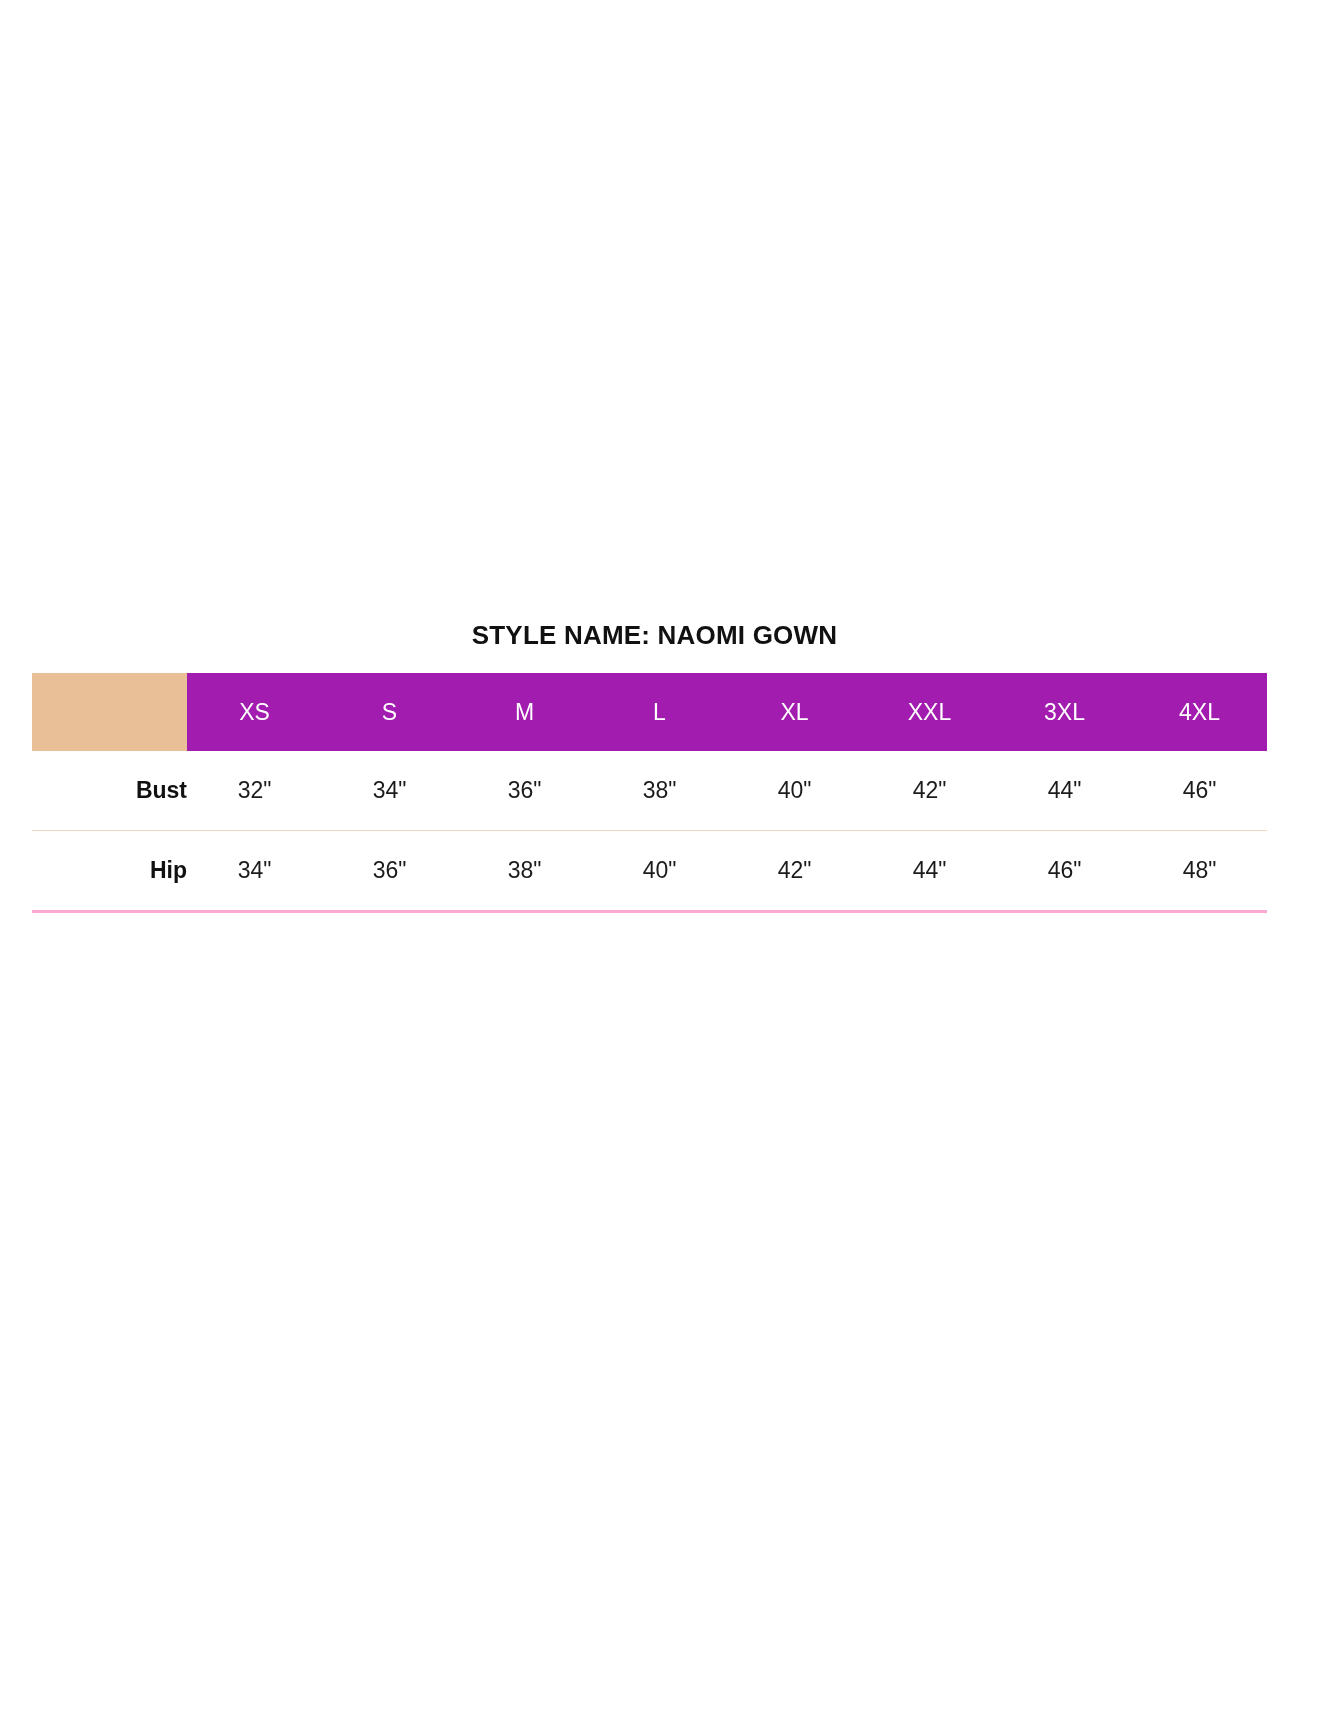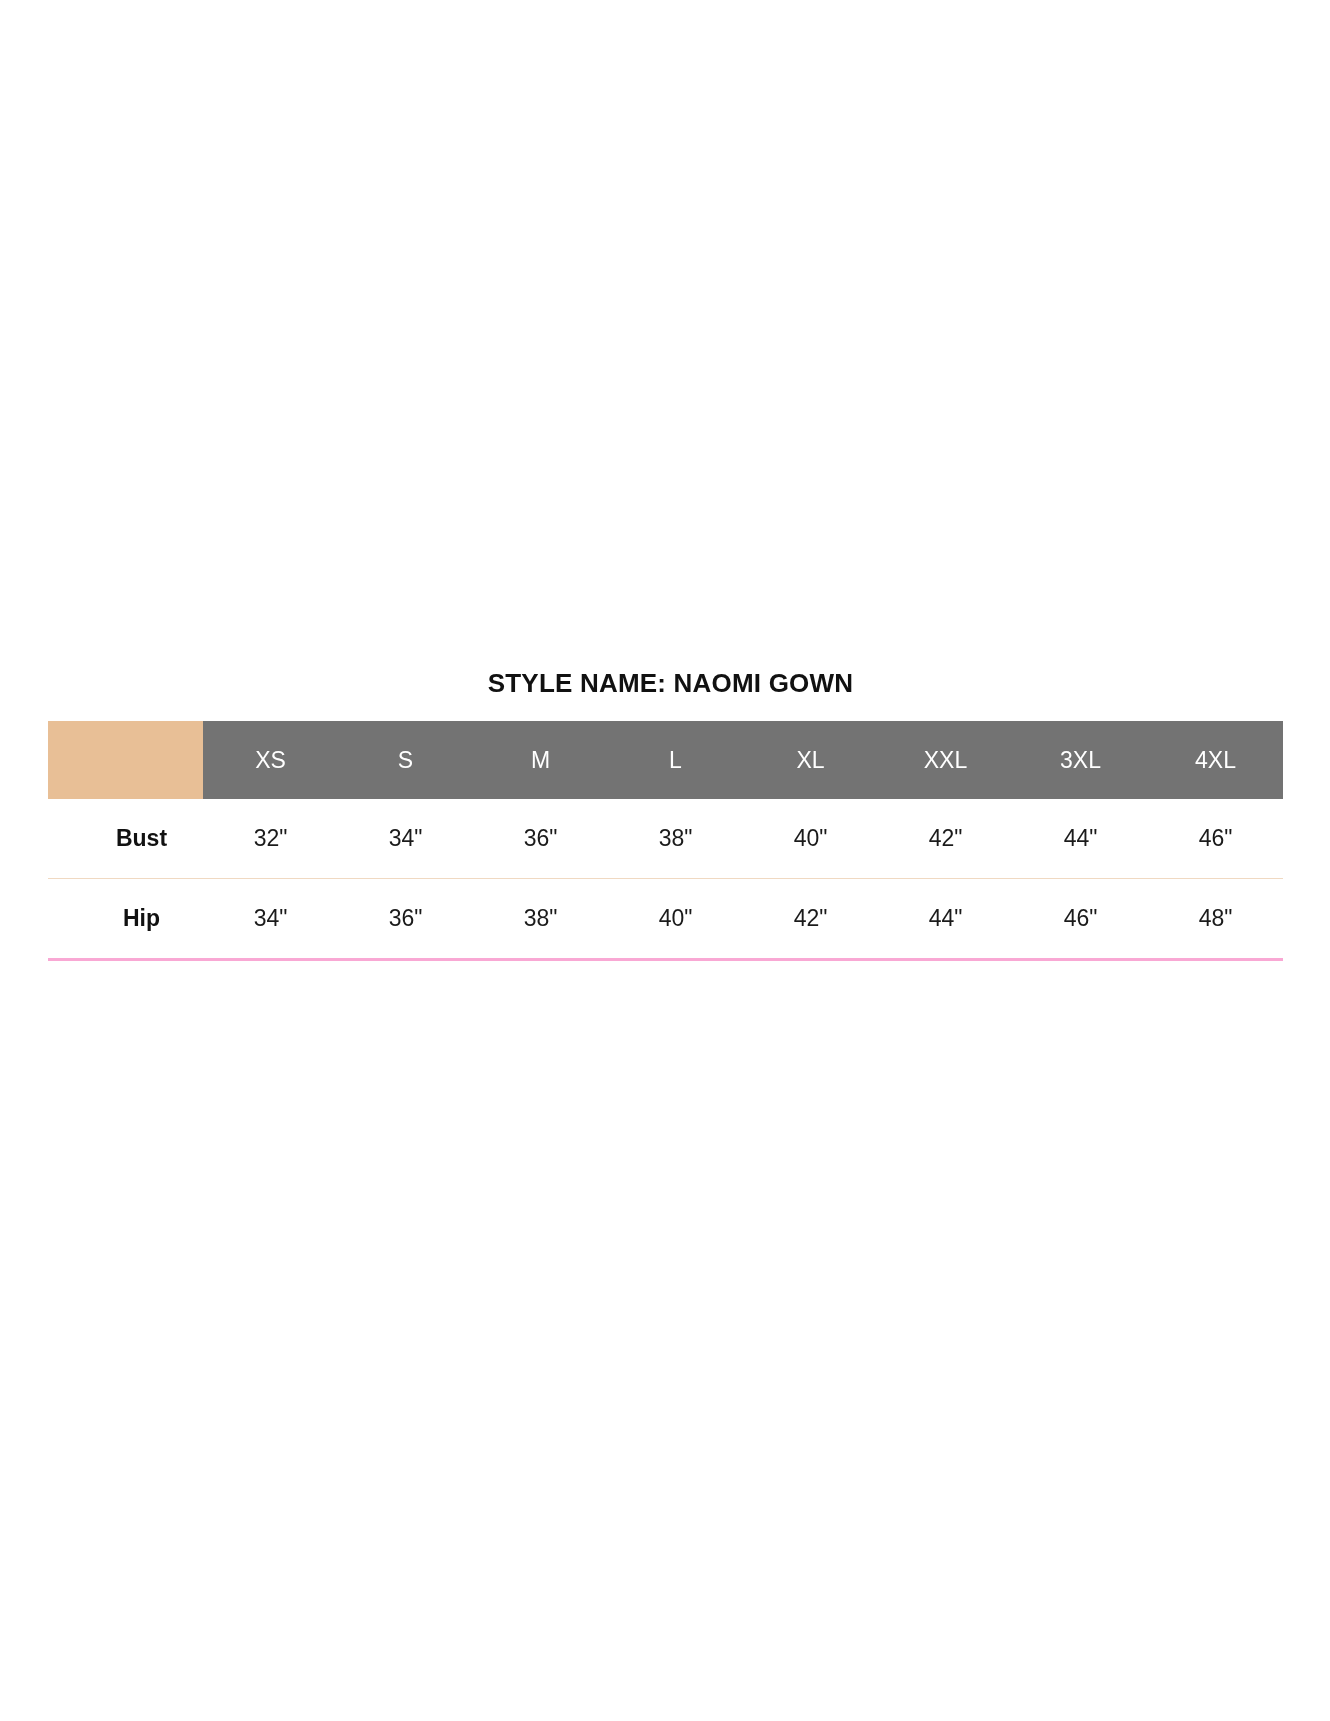--- a/index.html
+++ b/index.html
@@ -17,24 +17,23 @@
   .sheet {
     position: absolute;
     left: 0;
     top: 0;
     width: 1330px;
     height: 1721px;
     background: #ffffff;
   }
   .chart-wrap {
     position: absolute;
-    left: 48px;
+    left: 32px;
     top: 620px;
     width: 1235px;
-    margin-top: 48px;
   }
   .title {
     text-align: center;
     font-size: 26px;
     font-weight: bold;
     color: #111111;
     letter-spacing: 0.2px;
     margin: 0 0 22px 0;
     padding-left: 10px;
   }
@@ -42,21 +41,21 @@
     border-collapse: collapse;
     width: 1235px;
     table-layout: fixed;
   }
   table.size-table th,
   table.size-table td {
     padding: 0;
     margin: 0;
   }
   thead tr {
-    background: #737373;
+    background: #a21caf;
   }
   thead th {
     height: 78px;
     color: #ffffff;
     font-size: 23px;
     font-weight: normal;
     text-align: center;
     vertical-align: middle;
   }
   thead th.corner {
@@ -70,21 +69,21 @@
     border-top: 1px solid #f0d9c2;
   }
   tbody td {
     height: 79px;
     vertical-align: middle;
     text-align: center;
     font-size: 23px;
     color: #1b1b1b;
   }
   tbody td.rowhead {
-    text-align: center;
+    text-align: right;
     padding-left: 32px;
     font-weight: bold;
     font-size: 23px;
     color: #111111;
     width: 155px;
   }
   tbody tr:last-child td {
     border-bottom: 3px solid #f9a8d4;
   }
 </style>

